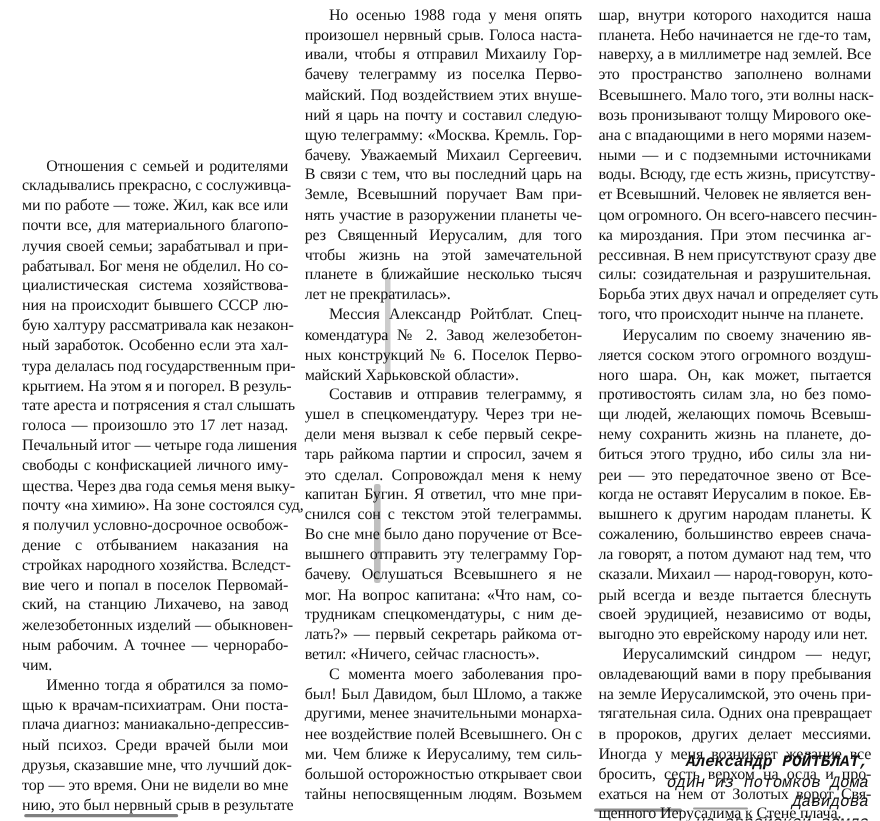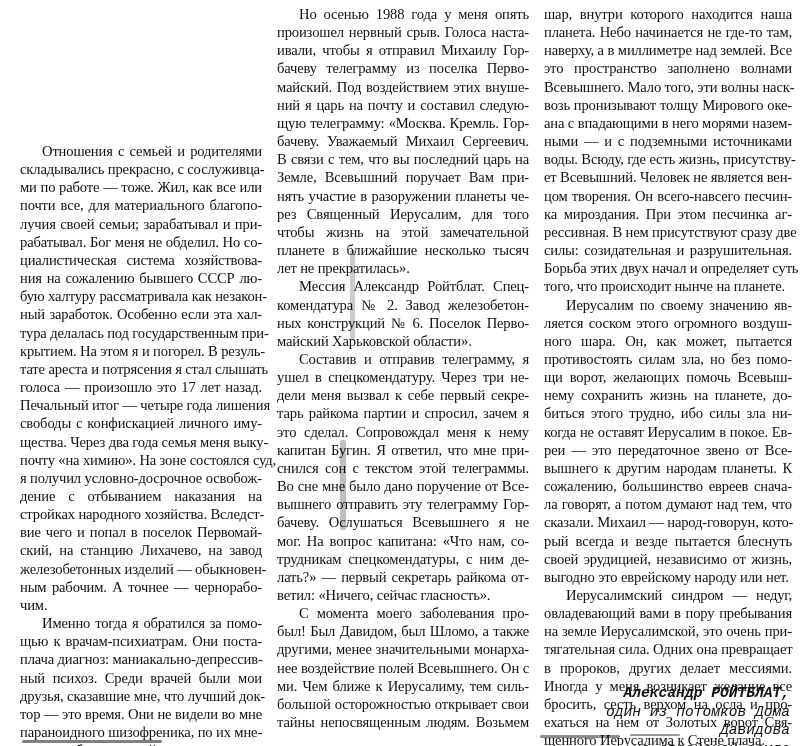--- a/index.html
+++ b/index.html
@@ -23,21 +23,21 @@
 <body>
 
 <div id="col1" class="col">
     <span class="line indent">Отношения с семьей и родителями</span>
     <span class="line">складывались прекрасно, с сослуживца-</span>
     <span class="line">ми по работе — тоже. Жил, как все или</span>
     <span class="line">почти все, для материального благопо-</span>
     <span class="line">лучия своей семьи; зарабатывал и при-</span>
     <span class="line">рабатывал. Бог меня не обделил. Но со-</span>
     <span class="line">циалистическая система хозяйствова-</span>
-    <span class="line">ния на сожалению бывшего СССР лю-</span>
+    <span class="line">ния на происходит бывшего СССР лю-</span>
     <span class="line">бую халтуру рассматривала как незакон-</span>
     <span class="line">ный заработок. Особенно если эта хал-</span>
     <span class="line">тура делалась под государственным при-</span>
     <span class="line">крытием. На этом я и погорел. В резуль-</span>
     <span class="line">тате ареста и потрясения я стал слышать</span>
     <span class="line">голоса — произошло это 17 лет назад.</span>
     <span class="line">Печальный итог — четыре года лишения</span>
     <span class="line">свободы с конфискацией личного иму-</span>
     <span class="line">щества. Через два года семья меня выку-</span>
     <span class="line">почту «на химию». На зоне состоялся суд,</span>
@@ -48,21 +48,20 @@
     <span class="line">ский, на станцию Лихачево, на завод</span>
     <span class="line">железобетонных изделий — обыкновен-</span>
     <span class="line">ным рабочим. А точнее — чернорабо-</span>
     <span class="line last">чим.</span>
     <span class="line indent">Именно тогда я обратился за помо-</span>
     <span class="line">щью к врачам-психиатрам. Они поста-</span>
     <span class="line">плача диагноз: маниакально-депрессив-</span>
     <span class="line">ный психоз. Среди врачей были мои</span>
     <span class="line">друзья, сказавшие мне, что лучший док-</span>
     <span class="line">тор — это время. Они не видели во мне</span>
-    <span class="line">параноидного шизофреника, по их мне-</span>
     <span class="line">нию, это был нервный срыв в результате</span>
   </div>
 <div id="col2" class="col">
     <span class="line indent">Но осенью 1988 года у меня опять</span>
     <span class="line">произошел нервный срыв. Голоса наста-</span>
     <span class="line">ивали, чтобы я отправил Михаилу Гор-</span>
     <span class="line">бачеву телеграмму из поселка Перво-</span>
     <span class="line">майский. Под воздействием этих внуше-</span>
     <span class="line">ний я царь на почту и составил следую-</span>
     <span class="line">щую телеграмму: «Москва. Кремль. Гор-</span>
@@ -104,41 +103,41 @@
     <span class="line">шар, внутри которого находится наша</span>
     <span class="line">планета. Небо начинается не где-то там,</span>
     <span class="line">наверху, а в миллиметре над землей. Все</span>
     <span class="line">это пространство заполнено волнами</span>
     <span class="line">Всевышнего. Мало того, эти волны наск-</span>
     <span class="line">возь пронизывают толщу Мирового оке-</span>
     <span class="line">ана с впадающими в него морями назем-</span>
     <span class="line">ными — и с подземными источниками</span>
     <span class="line">воды. Всюду, где есть жизнь, присутству-</span>
     <span class="line">ет Всевышний. Человек не является вен-</span>
-    <span class="line">цом творения. Он всего-навсего песчин-</span>
+    <span class="line">цом огромного. Он всего-навсего песчин-</span>
     <span class="line">ка мироздания. При этом песчинка аг-</span>
     <span class="line">рессивная. В нем присутствуют сразу две</span>
     <span class="line">силы: созидательная и разрушительная.</span>
     <span class="line">Борьба этих двух начал и определяет суть</span>
     <span class="line last">того, что происходит нынче на планете.</span>
     <span class="line indent">Иерусалим по своему значению яв-</span>
     <span class="line">ляется соском этого огромного воздуш-</span>
     <span class="line">ного шара. Он, как может, пытается</span>
     <span class="line">противостоять силам зла, но без помо-</span>
-    <span class="line">щи ворот, желающих помочь Всевыш-</span>
+    <span class="line">щи людей, желающих помочь Всевыш-</span>
     <span class="line">нему сохранить жизнь на планете, до-</span>
     <span class="line">биться этого трудно, ибо силы зла ни-</span>
+    <span class="line">реи — это передаточное звено от Все-</span>
     <span class="line">когда не оставят Иерусалим в покое. Ев-</span>
-    <span class="line">реи — это передаточное звено от Все-</span>
     <span class="line">вышнего к другим народам планеты. К</span>
     <span class="line">сожалению, большинство евреев снача-</span>
     <span class="line">ла говорят, а потом думают над тем, что</span>
     <span class="line">сказали. Михаил — народ-говорун, кото-</span>
     <span class="line">рый всегда и везде пытается блеснуть</span>
-    <span class="line">своей эрудицией, независимо от жизнь,</span>
+    <span class="line">своей эрудицией, независимо от воды,</span>
     <span class="line last">выгодно это еврейскому народу или нет.</span>
     <span class="line indent">Иерусалимский синдром — недуг,</span>
     <span class="line">овладевающий вами в пору пребывания</span>
     <span class="line">на земле Иерусалимской, это очень при-</span>
     <span class="line">тягательная сила. Одних она превращает</span>
     <span class="line">в пророков, других делает мессиями.</span>
     <span class="line">Иногда у меня возникает желание все</span>
     <span class="line">бросить, сесть верхом на осла и про-</span>
     <span class="line">ехаться на нем от Золотых ворот Свя-</span>
     <span class="line last">щенного Иерусалима к Стене плача.</span>

